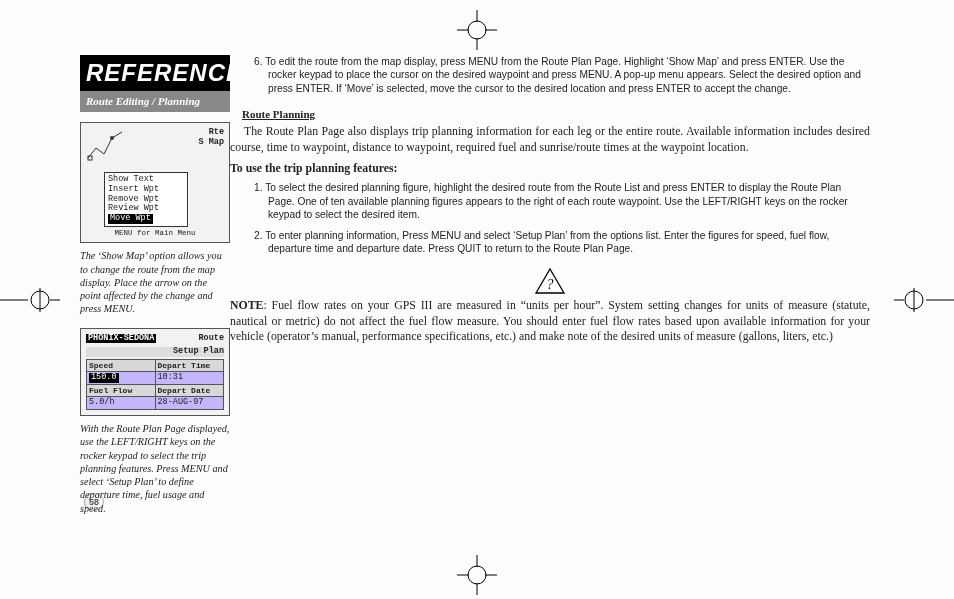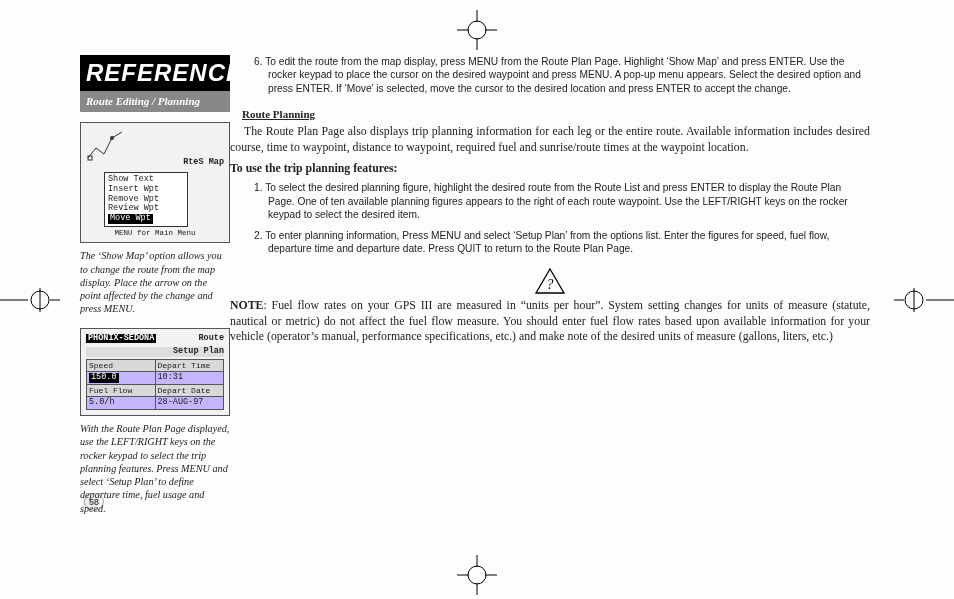--- a/index.html
+++ b/index.html
@@ -91,21 +91,21 @@
     display:grid;
     grid-template-columns: 1fr 1fr;
     gap:1px;
     background:#555;
     border:1px solid #555;
   }
   .setup-grid div {
     background:#c4b5fd;
     padding:1px 2px;
   }
-  .setup-grid .hdr { background:#d8d8d8; font-weight:normal; font-size:8px; }
+  .setup-grid .hdr { background:#d8d8d8; font-weight:bold; font-size:8px; }
   .caption {
     font-style: italic;
     font-size: 10.2px;
     line-height: 1.3;
     margin-bottom: 12px;
   }
 
   .main {
     flex: 1;
     font-size: 11.8px;
@@ -208,21 +208,21 @@
 
     <div class="screenshot">
       <div class="title-row">
         <span style="flex:1;">
           <svg width="40" height="36" viewBox="0 0 40 36">
               <polyline points="2,30 10,20 18,26 26,10 36,4" fill="none" stroke="#333" stroke-width="1"></polyline>
               <rect x="2" y="28" width="4" height="4" fill="none" stroke="#333"></rect>
               <circle cx="26" cy="10" r="2" fill="#333"></circle>
             </svg>
         </span>
-        <span style="display:flex;flex-direction:row;align-items:flex-end;">
+        <span style="display:flex;flex-direction:column;align-items:flex-end;">
           <span>Rte</span>
           <span>S Map</span>
         </span>
       </div>
       <div class="menu-box" style="margin-left:18px; width:76px;">
         <div>Show Text</div>
         <div>Insert Wpt</div>
         <div>Remove Wpt</div>
         <div>Review Wpt</div>
         <div><span class="sel">Move Wpt</span></div>

